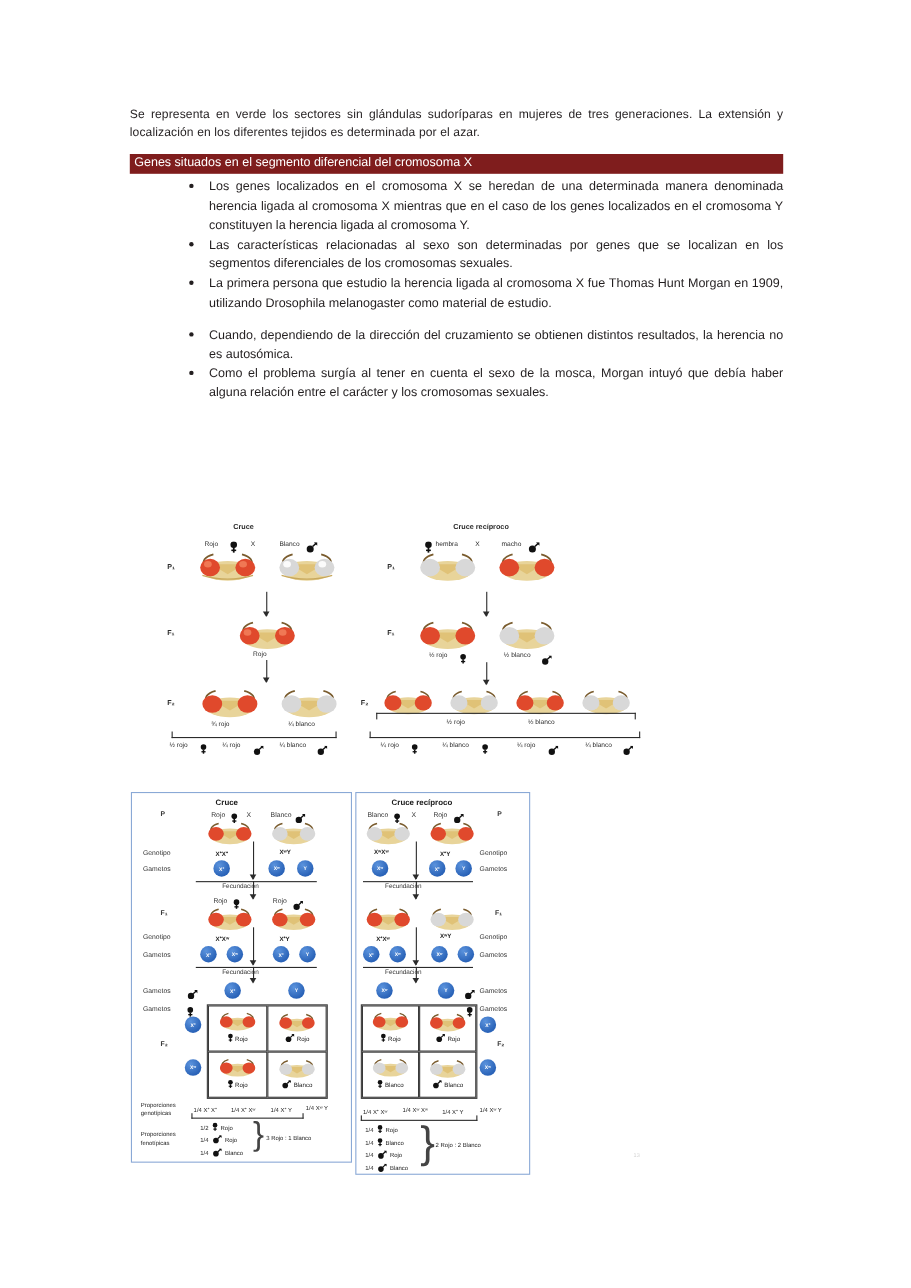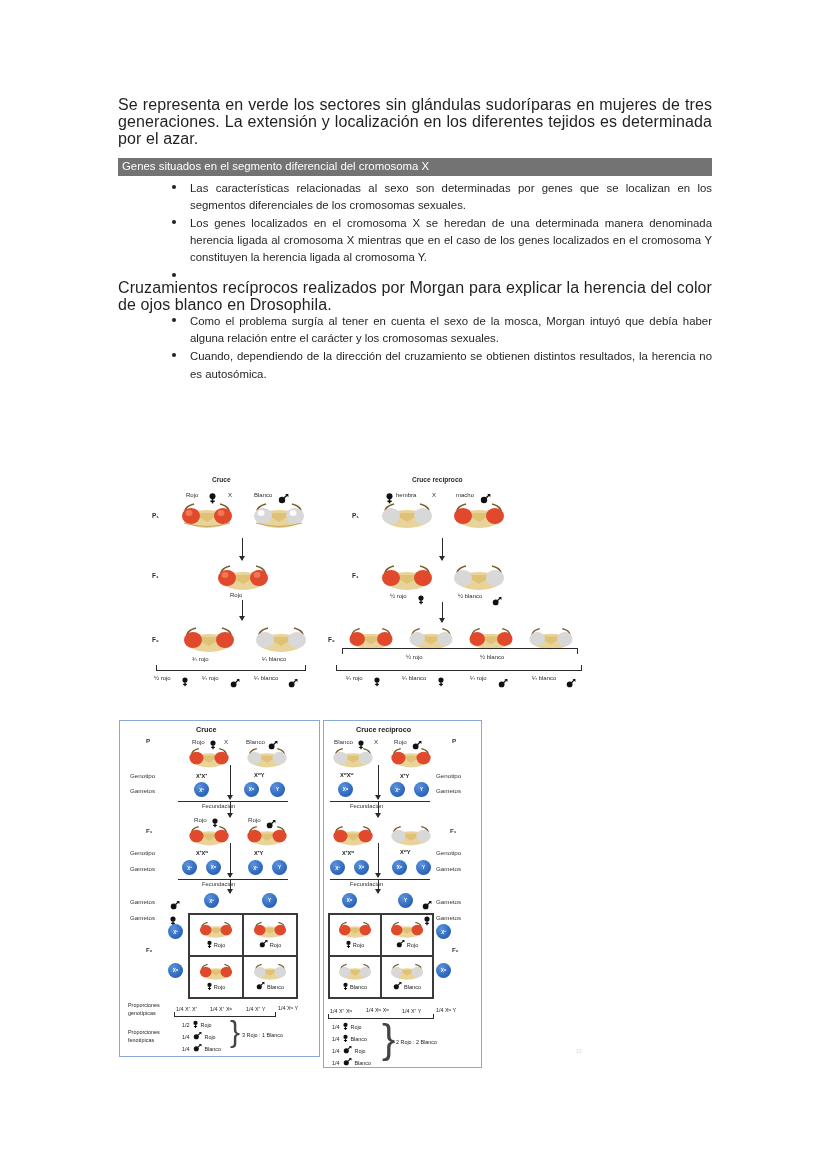--- a/index.html
+++ b/index.html
@@ -6,35 +6,35 @@
   body{
     width:828px;height:1171px;background:#ffffff;
     font-family:"Liberation Sans", sans-serif;
     color:#231f20;overflow:hidden;position:relative;
   }
   .page{position:absolute;inset:0;}
 
   
   .textcol{position:absolute;left:118px;top:96px;width:594px;}
   p.para{
-    margin:0 0 0 0;font-size:16px;line-height:17.2px;
+    margin:0 0 0 0;font-size:11px;line-height:17.2px;
     text-align:justify;letter-spacing:.1px;
   }
   .ul{margin:0;padding:0;list-style:none;}
   .ul li{
     position:relative;padding-left:22px;margin-left:50px;
     font-size:11.4px;line-height:17.2px;text-align:justify;
     margin-bottom:1px;
   }
   .ul li .bullet{
     position:absolute;left:4px;top:5px;width:4px;height:4px;
     background:#231f20;border-radius:50%;
   }
   .bluebar{
-    margin:10px 0 4px 0;background:#737373;color:#ffffff;
+    margin:10px 0 4px 0;background:#7f1d1d;color:#ffffff;
     font-size:11.4px;line-height:15px;padding:1px 0 2px 4px;
     width:594px;box-sizing:border-box;
   }
   .gap{height:11px;}
 
   
   .fly{position:relative;display:inline-block;}
   .fly svg{display:block;}
 
   
@@ -92,32 +92,31 @@
 
 <div class="page">
 
   <div class="textcol">
 
     <p class="para">Se representa en verde los sectores sin glándulas sudoríparas en mujeres de tres generaciones. La extensión y localización en los diferentes tejidos es determinada por el azar.</p>
 
     <div class="bluebar">Genes situados en el segmento diferencial del cromosoma X</div>
 
     <ul class="ul">
+      <li><span class="bullet"></span><span>Los genes localizados en el cromosoma X se heredan de una determinada manera denominada herencia ligada al cromosoma X mientras que en el caso de los genes localizados en el cromosoma Y constituyen la herencia ligada al cromosoma Y.</span></li>
       <li><span class="bullet"></span><span>Las características relacionadas al sexo son determinadas por genes que se localizan en los segmentos diferenciales de los cromosomas sexuales.</span></li>
-      <li><span class="bullet"></span><span>Los genes localizados en el cromosoma X se heredan de una determinada manera denominada herencia ligada al cromosoma X mientras que en el caso de los genes localizados en el cromosoma Y constituyen la herencia ligada al cromosoma Y.</span></li>
-      <li><span class="bullet"></span></li>
+      <li><span class="bullet"></span><span>La primera persona que estudio la herencia ligada al cromosoma X fue Thomas Hunt Morgan en 1909, utilizando Drosophila melanogaster como material de estudio.</span></li>
     </ul>
 
     <div class="gap"></div>
 
-    <p class="para">Cruzamientos recíprocos realizados por Morgan para explicar la herencia del color de ojos blanco en Drosophila.</p>
 
     <ul class="ul">
+      <li><span class="bullet"></span><span>Cuando, dependiendo de la dirección del cruzamiento se obtienen distintos resultados, la herencia no es autosómica.</span></li>
       <li><span class="bullet"></span><span>Como el problema surgía al tener en cuenta el sexo de la mosca, Morgan intuyó que debía haber alguna relación entre el carácter y los cromosomas sexuales.</span></li>
-      <li><span class="bullet"></span><span>Cuando, dependiendo de la dirección del cruzamiento se obtienen distintos resultados, la herencia no es autosómica.</span></li>
     </ul>
   </div>
 
   <div class="topdia">
 
     <div class="dlabel b" style="left:62px;top:0;">Cruce</div>
 
     <div class="dlabel" style="left:36px;top:16px;">Rojo</div>
     <span class="symb" style="position:absolute;left:59px;top:14px;">
       <svg width="7" height="11" viewBox="0 0 7 11">

